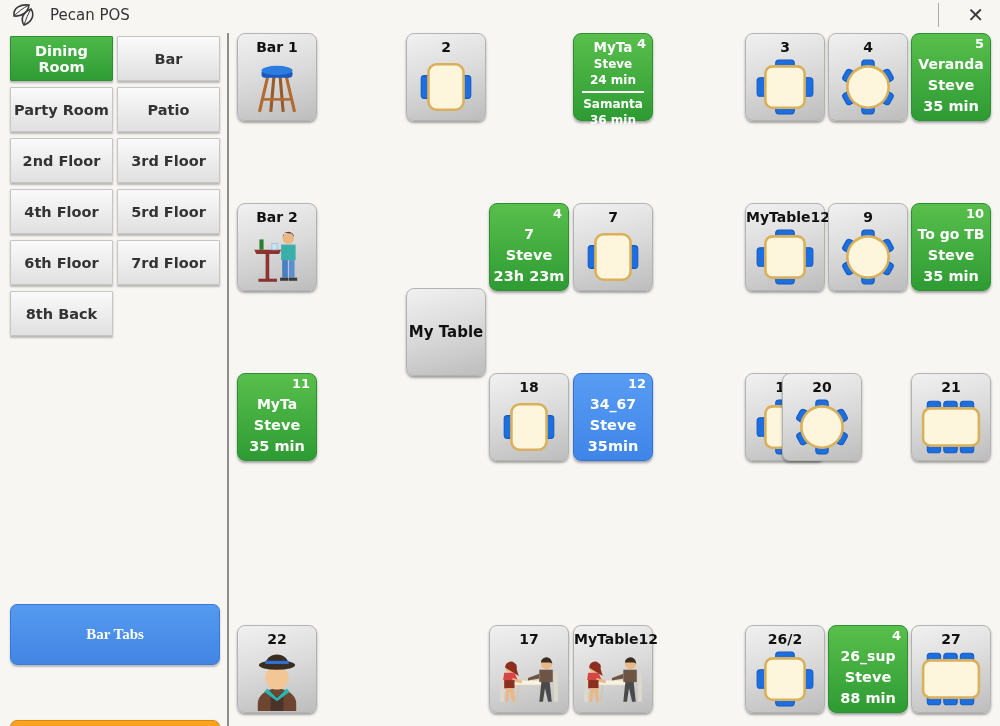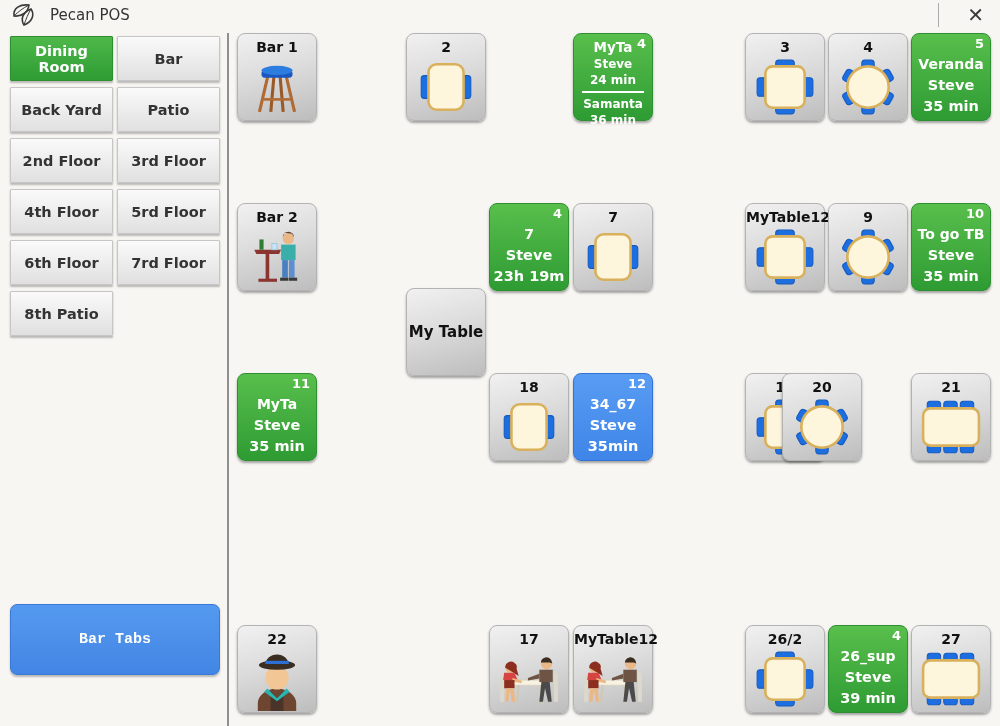--- a/index.html
+++ b/index.html
@@ -26,22 +26,22 @@
     box-shadow:0 1.5px 2px rgba(0,0,0,.25);
     font-family:inherit; font-size:14.5px; font-weight:600; color:#333;
     display:flex; align-items:center; justify-content:center; cursor:pointer;
   }
   .room-btn.selected {
     background:linear-gradient(180deg,#4eb84a 0%,#2e9c33 100%);
     border-color:#2d8f31; color:#fff;
   }
   .side-actions { position:absolute; left:10px; top:604px; width:210px; display:flex; flex-direction:column; gap:8px; }
   .action-btn {
-    height:71px; border-radius:7px; border:1px solid rgba(0,0,0,.15);
-    font-family:Liberation Mono, monospace; font-size:15px; font-weight:600; color:#fff;
+    height:61px; border-radius:7px; border:1px solid rgba(0,0,0,.15);
+    font-family:Liberation Serif, serif; font-size:15px; font-weight:600; color:#fff;
     display:flex; align-items:center; justify-content:center; cursor:pointer;
     box-shadow:0 1.5px 2px rgba(0,0,0,.25);
   }
   .action-btn.blue { background:linear-gradient(180deg,#559af0 0%,#4285e4 100%); border-color:#3a79d6; }
   .action-btn.orange { background:linear-gradient(180deg,#f9a31f 0%,#f29211 100%); border-color:#df8708; font-size:17px; font-weight:700;margin-top:47px; }
 
   .v-divider { position:absolute; left:227px; top:33px; width:2px; height:693px; background:#8f8f8f; }
 
   
   .tile {
@@ -167,29 +167,29 @@
   <span class="app-title">Pecan POS</span>
   <div class="header-right">
     <div class="header-sep"></div>
     <button class="close-btn">✕</button>
   </div>
 </div>
 
 <div class="room-grid">
   <button class="room-btn selected">Dining Room</button>
   <button class="room-btn">Bar</button>
-  <button class="room-btn">Back Yard</button>
+  <button class="room-btn">Party Room</button>
   <button class="room-btn">Patio</button>
   <button class="room-btn">2nd Floor</button>
   <button class="room-btn">3rd Floor</button>
   <button class="room-btn">4th Floor</button>
   <button class="room-btn">5rd Floor</button>
   <button class="room-btn">6th Floor</button>
   <button class="room-btn">7rd Floor</button>
-  <button class="room-btn">8th Patio</button>
+  <button class="room-btn">8th Back</button>
 </div>
 
 <div class="side-actions">
   <button class="action-btn blue">Bar Tabs</button>
   <button class="action-btn orange">CANCEL</button>
 </div>
 
 <div class="v-divider"></div>
 
 <div class="tile gray" style="left:237px;top:33px">
@@ -240,21 +240,21 @@
   <div class="tile-label">Bar 2</div>
   <svg class="tile-icon" viewBox="0 0 60 56">
       <use href="#i-standing"></use>
     </svg>
 </div>
 <div class="tile green" style="left:489px;top:203px">
   <span class="badge">4</span>
   <div class="tile-label">7</div>
   <div class="tile-lines">
     <div class="tile-line">Steve</div>
-    <div class="tile-line">23h 19m</div>
+    <div class="tile-line">23h 23m</div>
   </div>
 </div>
 <div class="tile gray" style="left:573px;top:203px">
   <div class="tile-label">7</div>
   <svg class="tile-icon" viewBox="0 0 60 56">
       <use href="#i-sq2"></use>
     </svg>
 </div>
 <div class="tile gray" style="left:745px;top:203px">
   <div class="tile-label">MyTable12</div>
@@ -344,21 +344,21 @@
   <div class="tile-label">26/2</div>
   <svg class="tile-icon" viewBox="0 0 60 56">
       <use href="#i-sq4"></use>
     </svg>
 </div>
 <div class="tile green" style="left:828px;top:625px">
   <span class="badge">4</span>
   <div class="tile-label">26_sup</div>
   <div class="tile-lines">
     <div class="tile-line">Steve</div>
-    <div class="tile-line">39 min</div>
+    <div class="tile-line">88 min</div>
   </div>
 </div>
 <div class="tile gray" style="left:911px;top:625px">
   <div class="tile-label">27</div>
   <svg class="tile-icon" viewBox="0 0 60 56">
       <use href="#i-rect6"></use>
     </svg>
 </div>
 
 </body></html>

